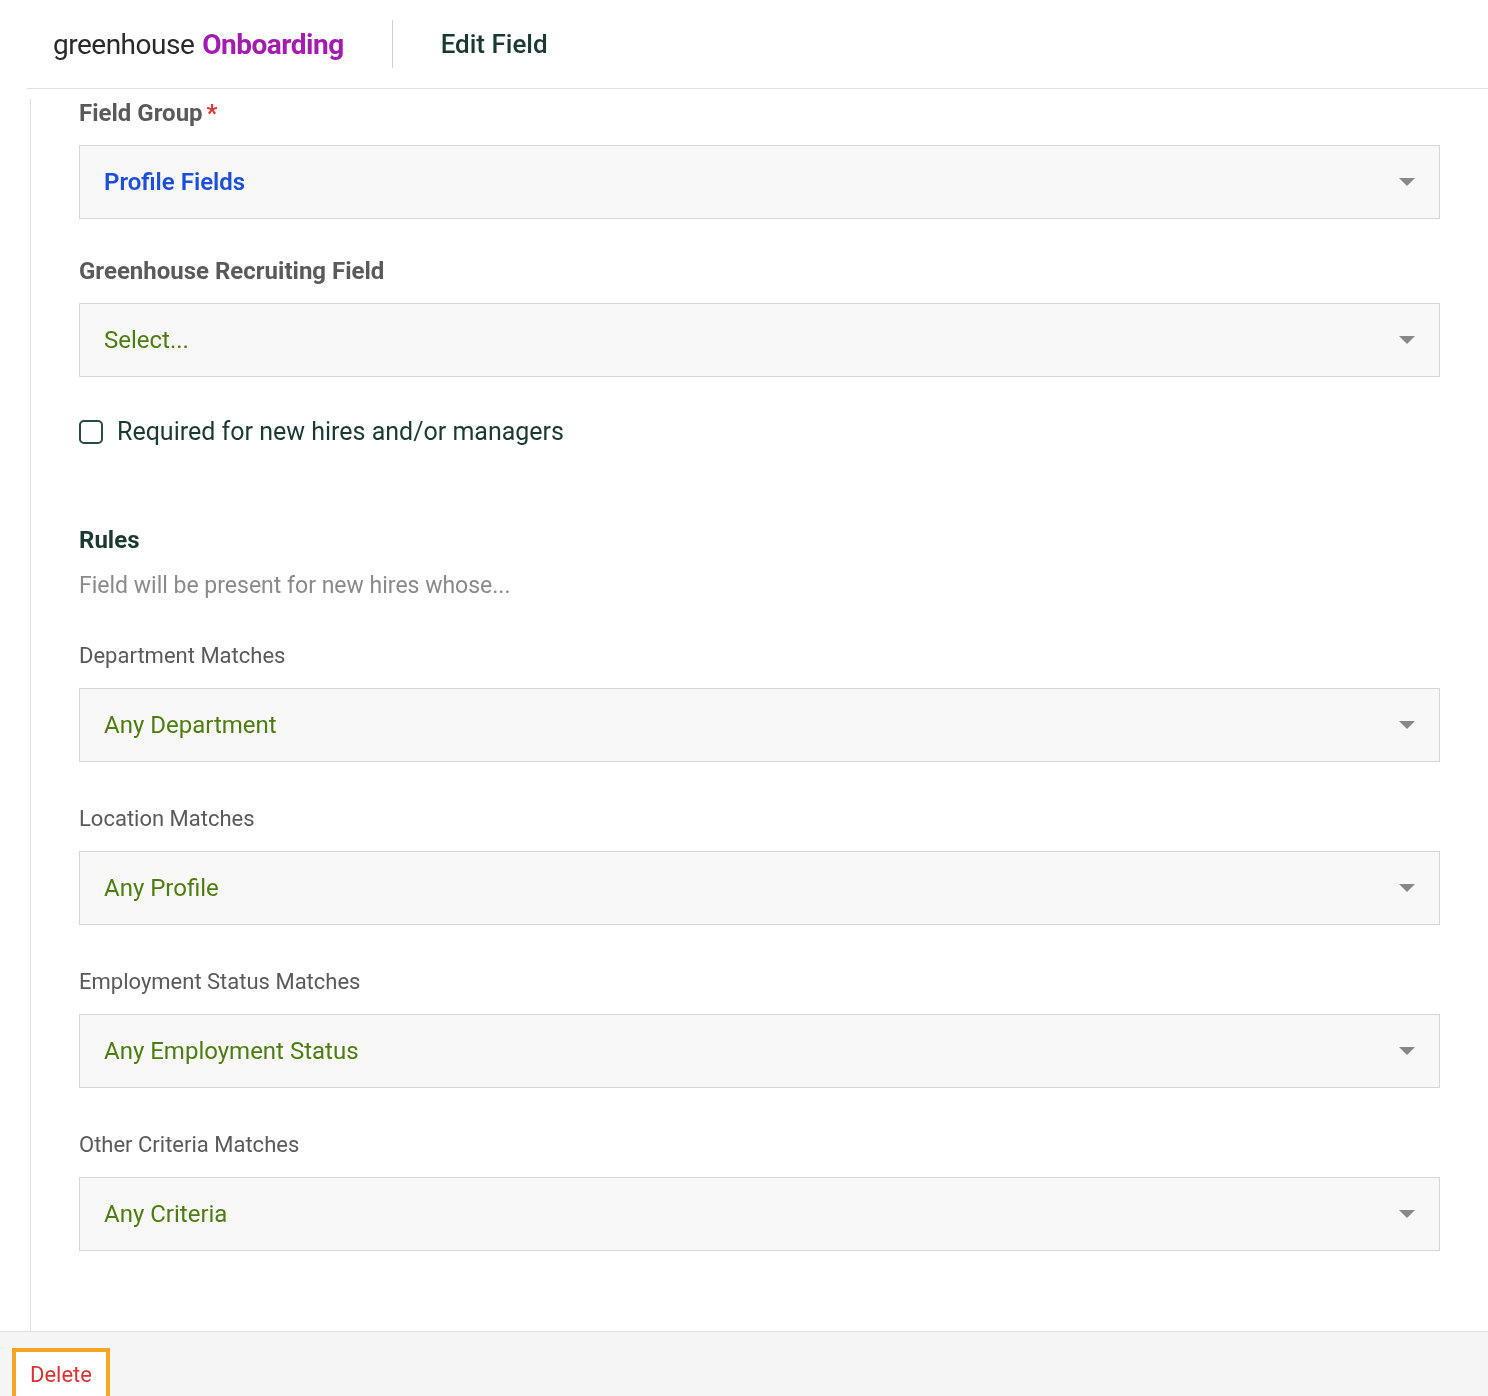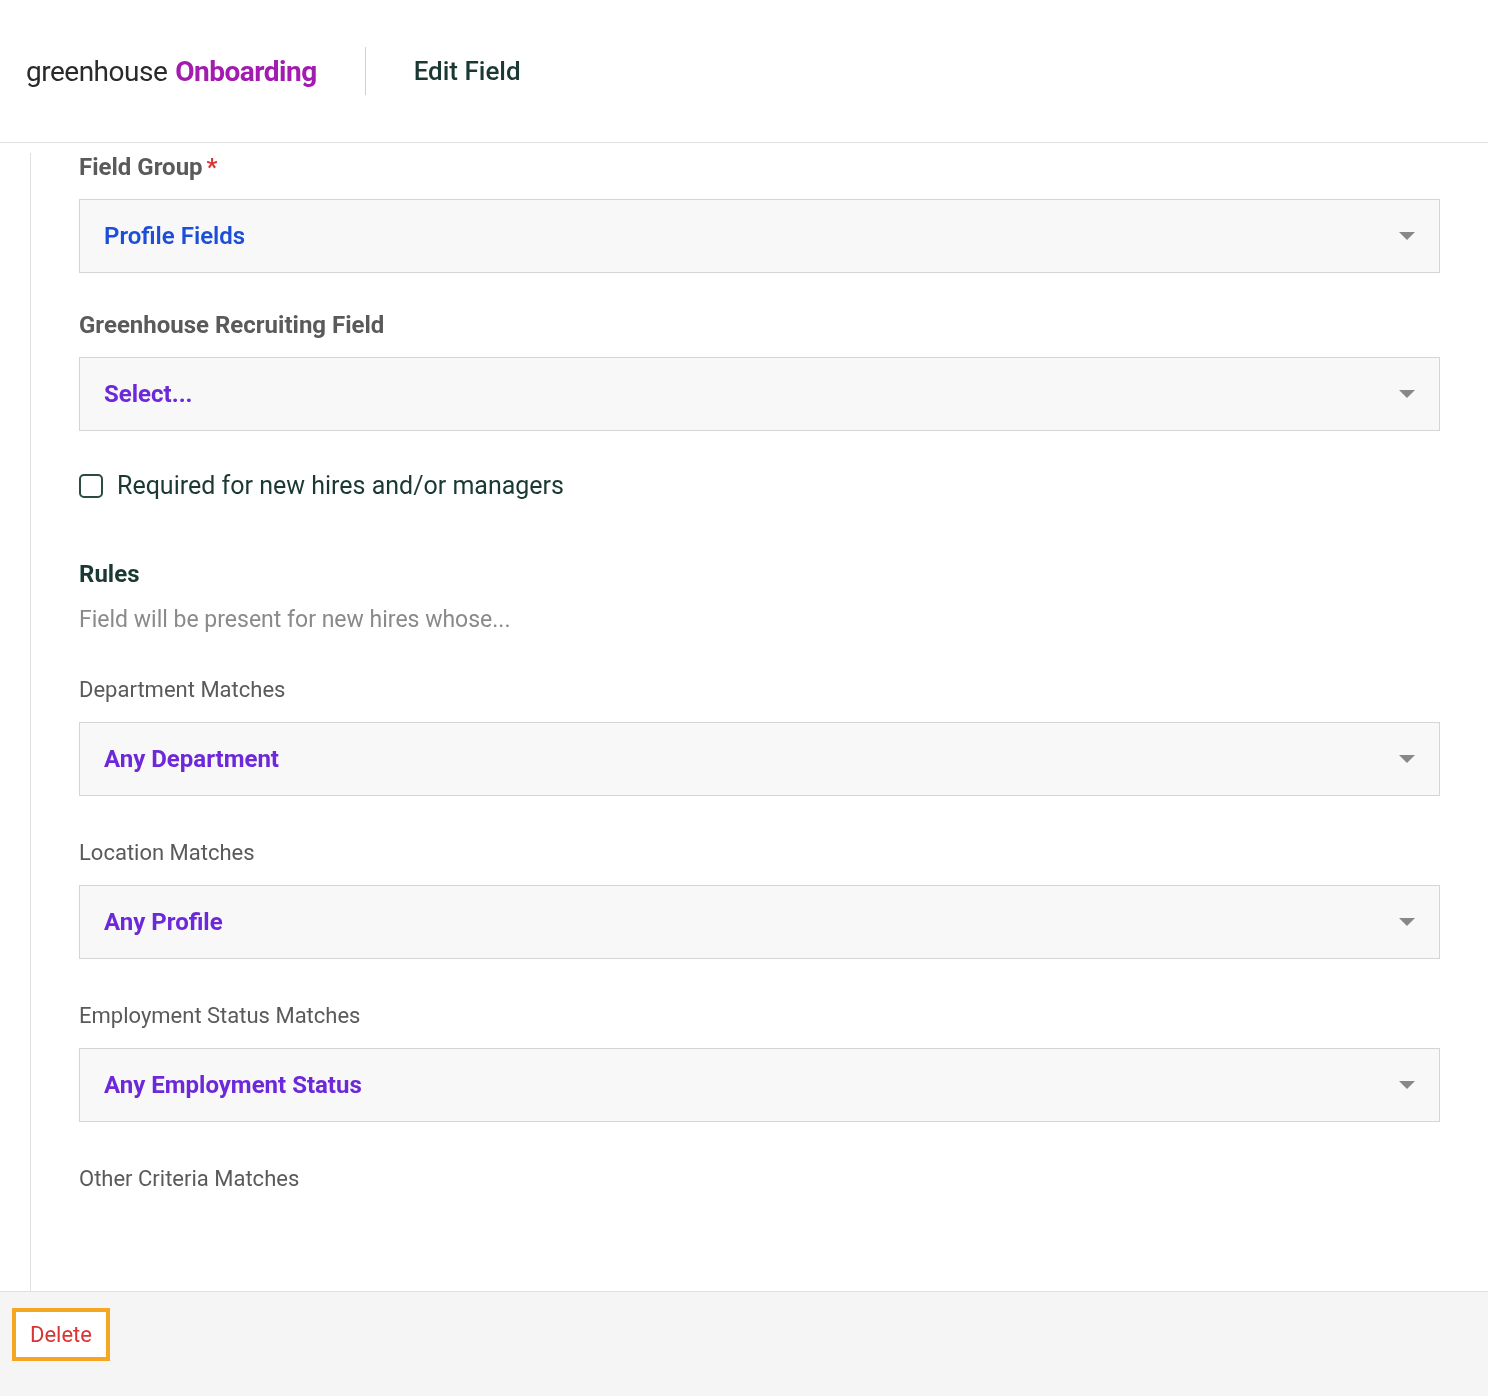--- a/index.html
+++ b/index.html
@@ -11,21 +11,22 @@
       font-family: -apple-system, BlinkMacSystemFont, "Segoe UI", Roboto, Helvetica, Arial, sans-serif;
       background: #fff;
       color: #333;
       width: 1488px;
     }
     .header {
       display: flex;
       align-items: center;
       padding: 20px 26px;
       border-bottom: 1px solid #e0e0e0;
-      height: 143px;
+      height: 89px;
+      margin-left: 27px;
     }
     .logo {
       display: flex;
       align-items: baseline;
       font-size: 28px;
       letter-spacing: -0.5px;
     }
     .logo-green {
       color: #2a2a2a;
       font-weight: 400;
@@ -73,22 +74,22 @@
       display: flex;
       justify-content: space-between;
       align-items: center;
       cursor: pointer;
     }
     .select-value {
       color: #1d4ed8;
       font-weight: 600;
     }
     .select-placeholder {
-      color: #6d28d9;
-      font-weight: 700;
+      color: #4d7c0f;
+      font-weight: 400;
     }
     .chevron {
       width: 0;
       height: 0;
       border-left: 8px solid transparent;
       border-right: 8px solid transparent;
       border-top: 8px solid #888;
     }
     .section-gap {
       margin-top: 38px;
@@ -109,21 +110,21 @@
     }
     .checkbox-label {
       font-size: 25px;
       color: #1a3933;
       font-weight: 400;
     }
     .rules-heading {
       font-size: 24px;
       color: #1a3933;
       font-weight: 700;
-      margin-top: 60px;
+      margin-top: 80px;
     }
     .rules-subtext {
       font-size: 23px;
       color: #8a8a8a;
       margin-top: 18px;
     }
     .rule-label {
       font-size: 22px;
       color: #5a5a5a;
       font-weight: 400;
@@ -197,18 +198,22 @@
     <span class="chevron"></span>
   </div>
 
   <div class="rule-label">Employment Status Matches</div>
   <div class="select-box">
     <span class="select-placeholder">Any Employment Status</span>
     <span class="chevron"></span>
   </div>
 
   <div class="rule-label">Other Criteria Matches</div>
+  <div class="select-box">
+    <span class="select-placeholder">Any Criteria</span>
+    <span class="chevron"></span>
+  </div>
 
 </div>
 
 <div class="footer">
   <div class="delete-btn">Delete</div>
 </div>
 
 </body></html>

